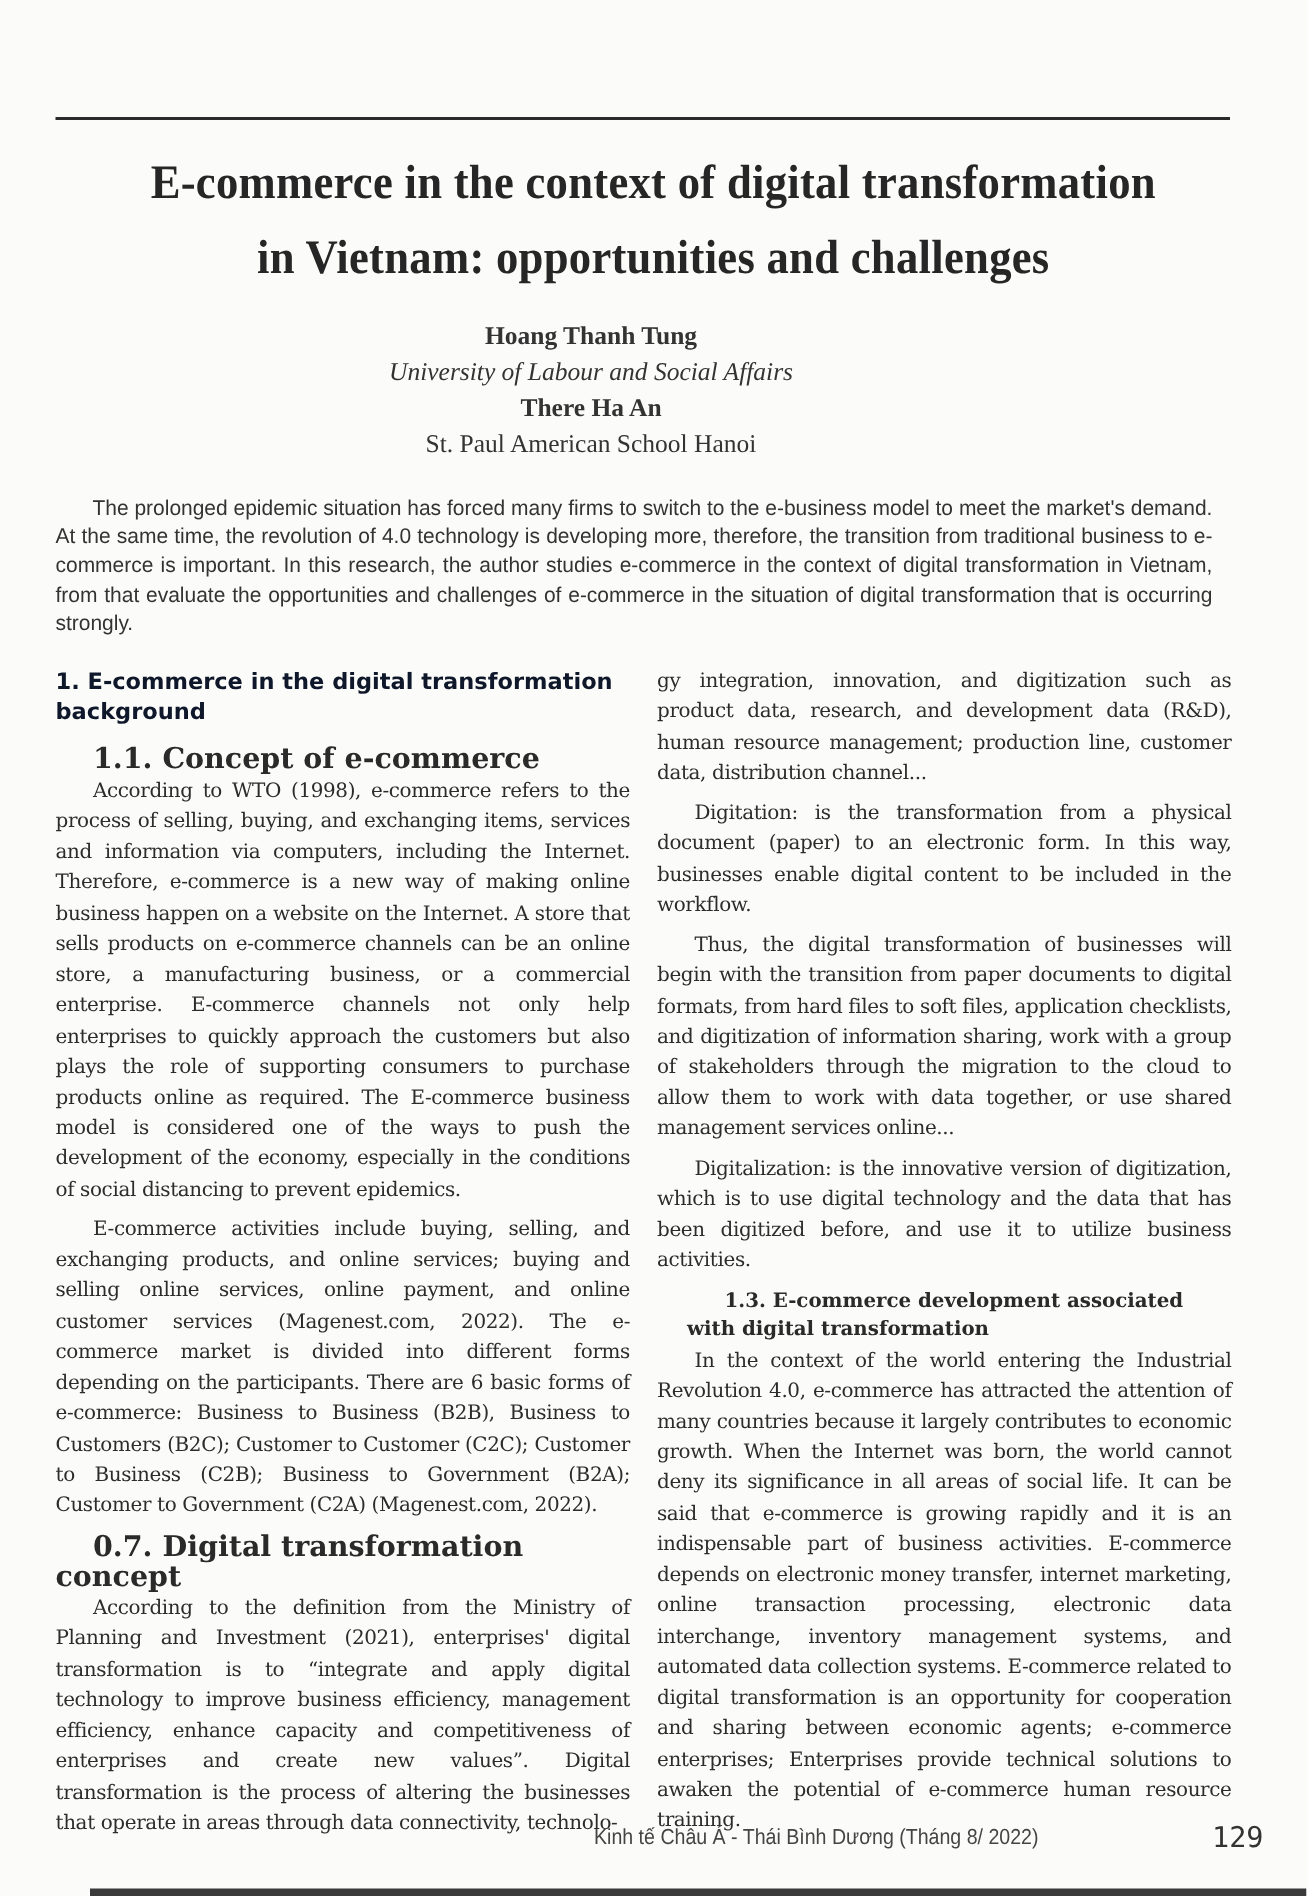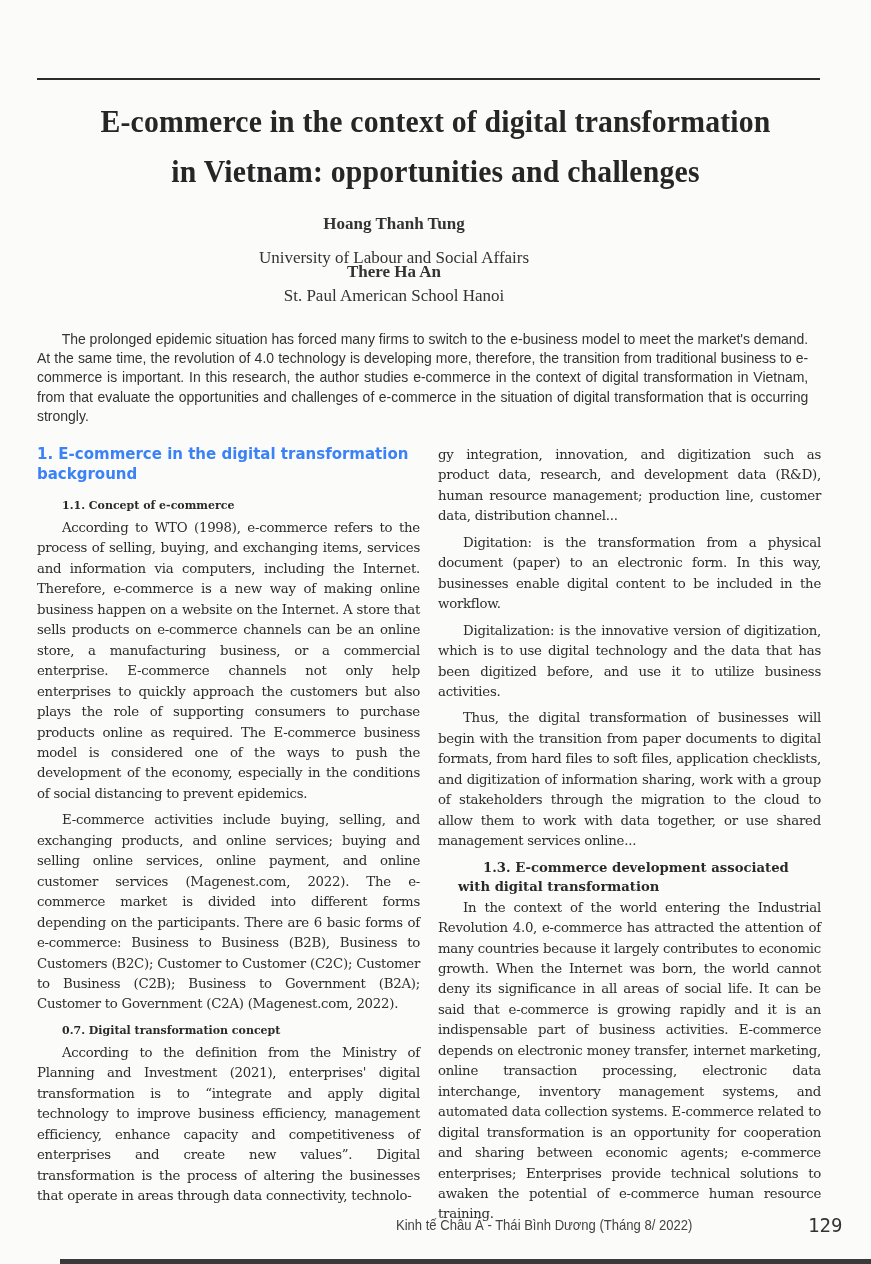--- a/index.html
+++ b/index.html
@@ -20,24 +20,24 @@
     position: absolute; left: 37px; top: 330px; width: 783px;
     font-family: "Liberation Sans", sans-serif; font-size: 14.2px; line-height: 19.2px;
     color: #333; text-align: justify; text-indent: 25px;
     transform: scaleX(0.985); transform-origin: left;
   }
   .col { position: absolute; width: 383px; }
   .col.left { left: 37px; top: 444px; }
   .col.right { left: 438px; top: 445px; }
   .sec-h {
     font-family: "DejaVu Sans", sans-serif; font-weight: bold; font-size: 15px; line-height: 20px;
-    color: #3b82f6; margin: 0 0 12px 0;
+    color: #0f172a; margin: 0 0 12px 0;
   }
   .sub-h {
-    font-family: "DejaVu Serif", serif; font-weight: bold; font-size: 11px; line-height: 20px;
+    font-family: "DejaVu Serif", serif; font-weight: bold; font-size: 19px; line-height: 20px;
     color: #2a2a2a; margin: 0 0 2px 0; text-indent: 25px;
   }
   .sub-h.sm { font-size: 13.2px; line-height: 19px; margin-top: 6px; margin-left: 20px; }
   .p {
     font-family: "DejaVu Serif", serif; font-size: 13.3px; line-height: 20.45px;
     text-align: justify; text-indent: 25px; margin: 0 0 6px 0; color: #2c2c2c;
     letter-spacing: -0.25px;
   }
   .p.cont { text-indent: 0; }
   .footer {
@@ -53,39 +53,39 @@
 </style>
 </head>
 <body>
 
 <div class="rule-top"></div>
 
 <div class="title" style="top:103px;">E-commerce in the context of digital transformation</div>
 <div class="title" style="top:153px;">in Vietnam: opportunities and challenges</div>
 
 <div class="author name" style="top:214px;">Hoang Thanh Tung</div>
-<div class="author" style="top:248px;">University of Labour and Social Affairs</div>
+<div class="author" style="top:238px;font-style:italic;">University of Labour and Social Affairs</div>
 <div class="author name" style="top:262px;">There Ha An</div>
 <div class="author" style="top:286px;">St. Paul American School Hanoi</div>
 
 <div class="abstract">The prolonged epidemic situation has forced many firms to switch to the e-business model to meet the market's demand. At the same time, the revolution of 4.0 technology is developing more, therefore, the transition from traditional business to e-commerce is important. In this research, the author studies e-commerce in the context of digital transformation in Vietnam, from that evaluate the opportunities and challenges of e-commerce in the situation of digital transformation that is occurring strongly.</div>
 
 <div class="col left">
   <div class="sec-h">1. E-commerce in the digital transformation background</div>
   <div class="sub-h">1.1. Concept of e-commerce</div>
   <div class="p">According to WTO (1998), e-commerce refers to the process of selling, buying, and exchanging items, services and information via computers, including the Internet. Therefore, e-commerce is a new way of making online business happen on a website on the Internet. A store that sells products on e-commerce channels can be an online store, a manufacturing business, or a commercial enterprise. E-commerce channels not only help enterprises to quickly approach the customers but also plays the role of supporting consumers to purchase products online as required. The E-commerce business model is considered one of the ways to push the development of the economy, especially in the conditions of social distancing to prevent epidemics.</div>
   <div class="p">E-commerce activities include buying, selling, and exchanging products, and online services; buying and selling online services, online payment, and online customer services (Magenest.com, 2022).  The e-commerce market is divided into different forms depending on the participants. There are 6 basic forms of e-commerce: Business to Business (B2B), Business to Customers (B2C); Customer to Customer (C2C); Customer to Business (C2B); Business to Government (B2A); Customer to Government (C2A) (Magenest.com, 2022).</div>
   <div class="sub-h">0.7. Digital transformation concept</div>
   <div class="p">According to the definition from the Ministry of Planning and Investment (2021), enterprises' digital transformation is to “integrate and apply digital technology to improve business efficiency, management efficiency, enhance capacity and competitiveness of enterprises and create new values”. Digital transformation is the process of altering the businesses that operate in areas through data connectivity, technolo-</div>
 </div>
 
 <div class="col right">
   <div class="p cont">gy integration, innovation, and digitization such as product data, research, and development data (R&amp;D), human resource management; production line, customer data, distribution channel...</div>
   <div class="p">Digitation: is the transformation from a physical document (paper) to an electronic form. In this way, businesses enable digital content to be included in the workflow.</div>
+  <div class="p">Thus, the digital transformation of businesses will begin with the transition from paper documents to digital formats, from hard files to soft files, application checklists, and digitization of information sharing, work with a group of stakeholders through the migration to the cloud to allow them to work with data together, or use shared management services online...</div>
   <div class="p">Digitalization: is the innovative version of digitization, which is to use digital technology and the data that has been digitized before, and use it to utilize business activities.</div>
-  <div class="p">Thus, the digital transformation of businesses will begin with the transition from paper documents to digital formats, from hard files to soft files, application checklists, and digitization of information sharing, work with a group of stakeholders through the migration to the cloud to allow them to work with data together, or use shared management services online...</div>
   <div class="sub-h sm">1.3. E-commerce development associated with digital transformation</div>
   <div class="p">In the context of the world entering the Industrial Revolution 4.0, e-commerce has attracted the attention of many countries because it largely contributes to economic growth. When the Internet was born, the world cannot deny its significance in all areas of social life. It can be said that e-commerce is growing rapidly and it is an indispensable part of business activities. E-commerce depends on electronic money transfer, internet marketing, online transaction processing, electronic data interchange, inventory management systems, and automated data collection systems. E-commerce related to digital transformation is an opportunity for cooperation and sharing between economic agents; e-commerce enterprises; Enterprises provide technical solutions to awaken the potential of e-commerce human resource training.</div>
 </div>
 
 <div class="footer">Kinh tế Châu Á - Thái Bình Dương  (Tháng 8/ 2022)</div>
 <div class="pagenum">129</div>
 <div class="bottom-strip"></div>
 
 </body></html>

